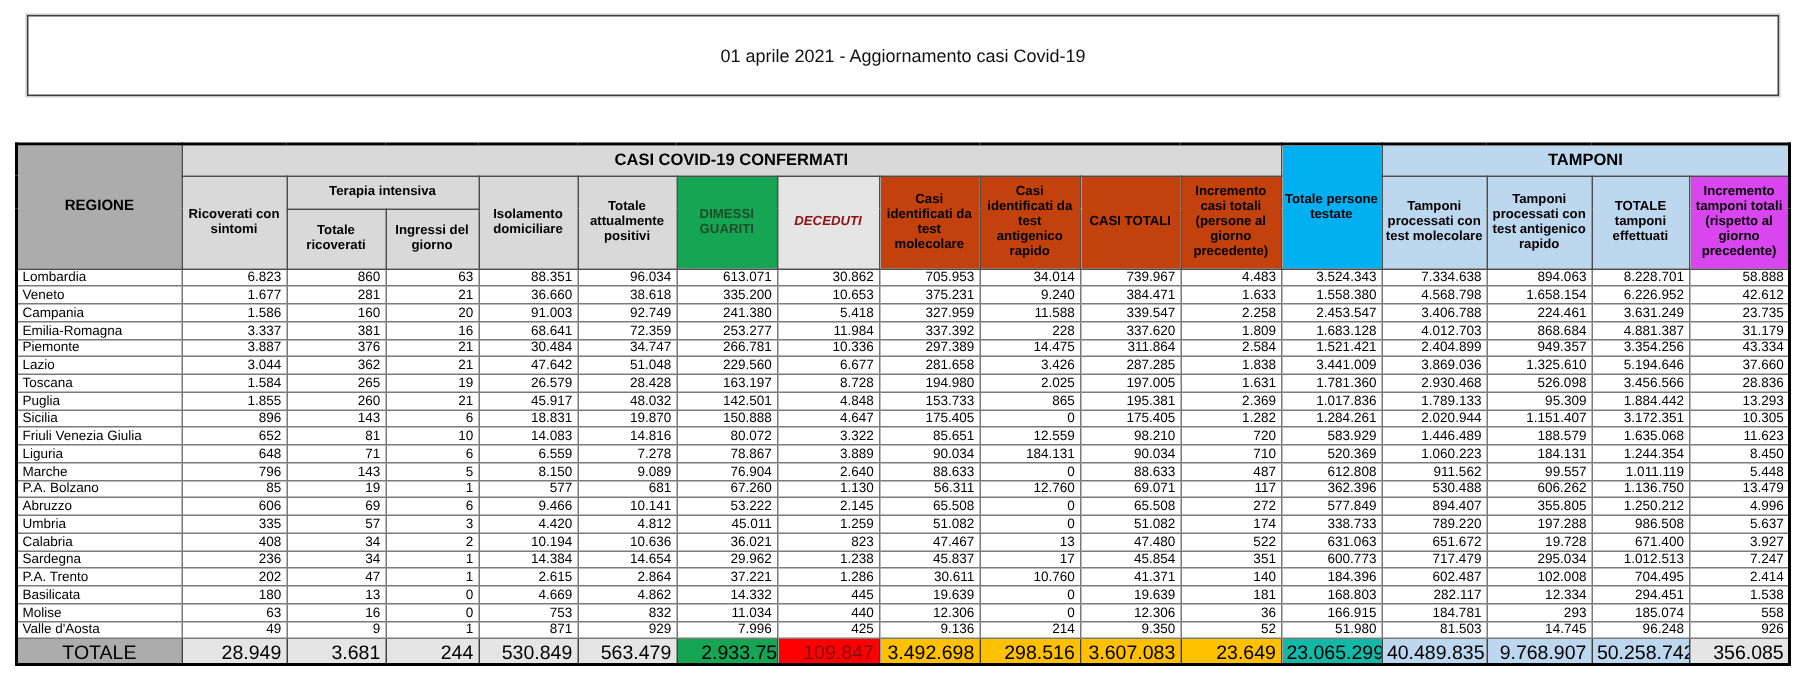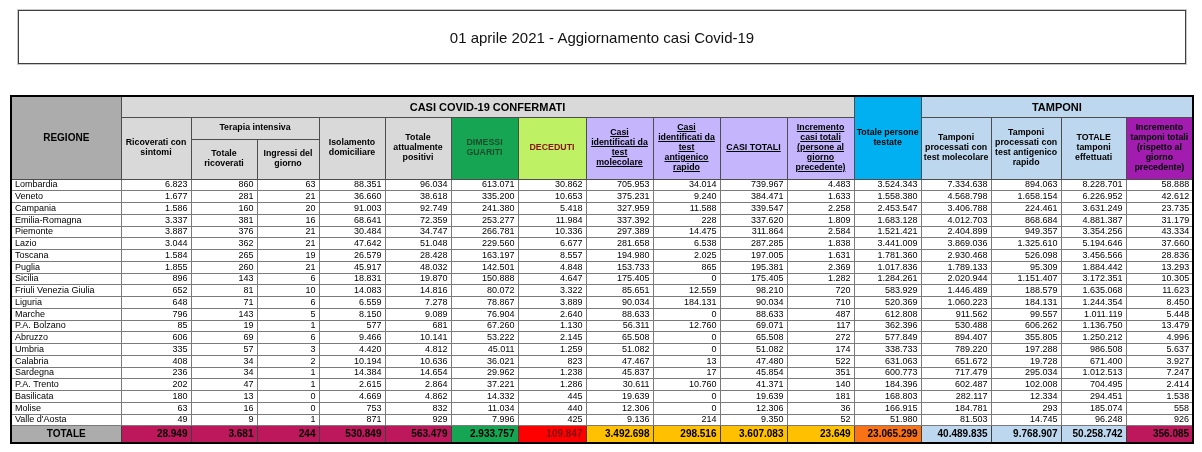--- a/index.html
+++ b/index.html
@@ -4,54 +4,54 @@
 <style>
   html,body{margin:0;padding:0;}
   body{
     width:1202px;height:452px;overflow:hidden;background:#ffffff;
     font-family:"Liberation Sans", sans-serif;color:#000;position:relative;
   }
   .title-box{
     position:absolute;left:18px;top:10px;width:1166px;height:52px;
     border:1px solid #3f3f3f;outline:1px solid #c9c9c9;background:#fff;
     display:flex;flex-direction:column;justify-content:space-evenly;
-    text-align:center;font-size:15px;color:#111;
+    text-align:center;font-size:12px;color:#111;
   }
   table.covid{
     position:absolute;left:10px;top:95px;width:1182px;
     border-collapse:collapse;table-layout:fixed;
     border:2px solid #000;
   }
   th,td{border:1px solid #7a7a7a;overflow:hidden;box-sizing:border-box;}
   thead th{
     font-size:8.8px;font-weight:bold;line-height:1.12;
     padding:1px 2px;background:#D9D9D9;text-align:center;vertical-align:middle;
     border-color:#4d4d4d;
   }
   tr.h1{height:21px;} tr.h2{height:22px;} tr.h3{height:40px;}
   th.band{font-size:11px;}
   th.regione{background:#ACACAC;font-size:10px;}
   th.green{background:#16A553;color:#1c4d2a;}
-  th.red{background:#bef264;color:#8b1115;}
-  th.yellow{background:#c4b5fd;color:#000;text-decoration:underline;}
+  th.red{background:#e5e5e5;color:#8b1115;font-style:italic;}
+  th.yellow{background:#c2410c;color:#000;}
   th.cyan{background:#00B0F0;color:#000;}
   th.blue{background:#BDD7EE;color:#000;}
-  th.graylight{background:#a21caf;}
+  th.graylight{background:#d946ef;}
   tbody tr{height:11.76px;}
   tbody td{font-size:9px;line-height:1;padding:0 3px;background:#fff;}
   td.num{text-align:right;}
   td.region{text-align:left;}
   tr.totale{height:17px;}
-  tr.totale td{font-weight:bold;font-size:10px;border-color:#3f3f3f;}
+  tr.totale td{font-weight:normal;font-size:13px;border-color:#3f3f3f;}
   tr.totale td.region{background:#ACACAC;text-align:center;}
-  tr.totale td.c-gray{background:#be185d;}
+  tr.totale td.c-gray{background:#e5e5e5;}
   tr.totale td.c-green{background:#16A553;color:#000;padding-left:16px;}
   tr.totale td.c-red{background:#FE0000;color:#7f1114;}
   tr.totale td.c-yellow{background:#FFC000;}
-  tr.totale td.c-cyan{background:#f97316;}
+  tr.totale td.c-cyan{background:#14b8a6;}
   tr.totale td.c-blue{background:#BDD7EE;}
 </style>
 </head>
 <body>
 
 <div class="title-box">
   <div>01 aprile 2021 - Aggiornamento casi Covid-19</div>
 </div>
 
 <table class="covid">
@@ -201,38 +201,38 @@
       <tr>
         <td class="region">Lazio</td>
         <td class="num">3.044</td>
         <td class="num">362</td>
         <td class="num">21</td>
         <td class="num">47.642</td>
         <td class="num">51.048</td>
         <td class="num">229.560</td>
         <td class="num">6.677</td>
         <td class="num">281.658</td>
-        <td class="num">6.538</td>
+        <td class="num">3.426</td>
         <td class="num">287.285</td>
         <td class="num">1.838</td>
         <td class="num">3.441.009</td>
         <td class="num">3.869.036</td>
         <td class="num">1.325.610</td>
         <td class="num">5.194.646</td>
         <td class="num">37.660</td>
       </tr>
       <tr>
         <td class="region">Toscana</td>
         <td class="num">1.584</td>
         <td class="num">265</td>
         <td class="num">19</td>
         <td class="num">26.579</td>
         <td class="num">28.428</td>
         <td class="num">163.197</td>
-        <td class="num">8.557</td>
+        <td class="num">8.728</td>
         <td class="num">194.980</td>
         <td class="num">2.025</td>
         <td class="num">197.005</td>
         <td class="num">1.631</td>
         <td class="num">1.781.360</td>
         <td class="num">2.930.468</td>
         <td class="num">526.098</td>
         <td class="num">3.456.566</td>
         <td class="num">28.836</td>
       </tr>

